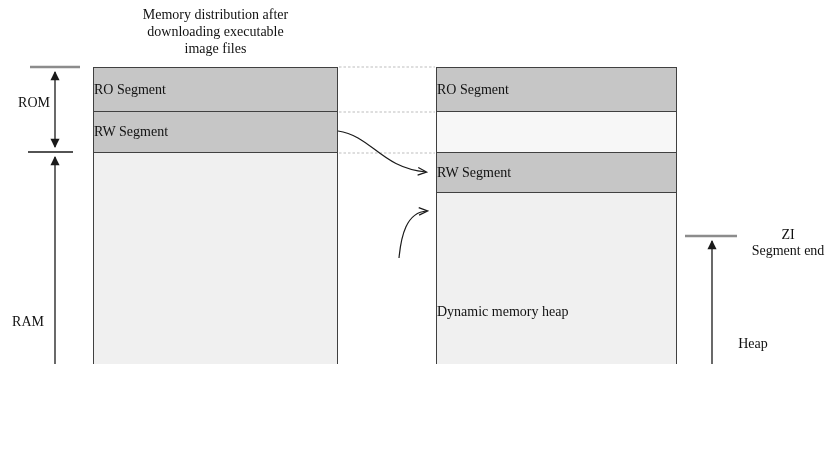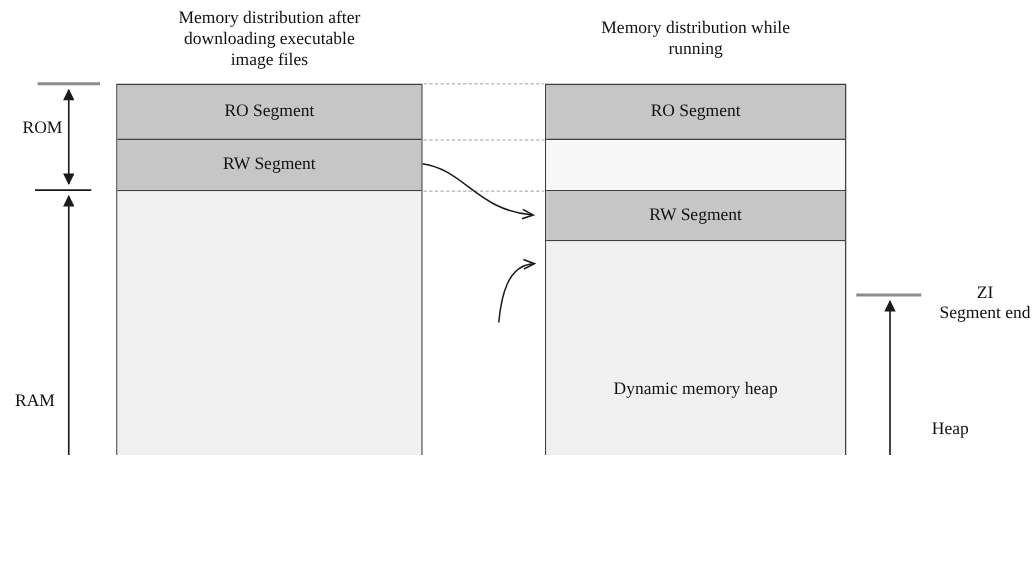--- a/index.html
+++ b/index.html
@@ -32,55 +32,52 @@
     flex-direction:column;
     background:#f0f0f0;
   }
   #left-col{left:93px;width:245px;}
   #right-col{left:436px;width:241px;}
 
   .seg{
     box-sizing:border-box;
     display:flex;
     align-items:center;
-    justify-content:center;
     font-size:14px;
     flex:0 0 auto;
   }
   .seg.dark{background:#c6c6c6;border-bottom:1.5px solid #404040;}
   .seg.gap{background:#f7f7f7;border-bottom:1.5px solid #404040;}
   .seg.fill{flex:1 1 auto;background:#f0f0f0;}
 
   .side-label{
     position:absolute;
     font-size:14px;
     color:#111;
     white-space:pre-line;
     text-align:center;
   }
   #rom-label{left:12px;top:95px;width:44px;}
   #ram-label{left:6px;top:314px;width:44px;font-family:Liberation Serif, serif;}
   #zi-end-label{left:747px;top:227px;width:82px;line-height:16px;}
-  #heap-label{left:731px;top:336px;width:44px;text-align:right;}
+  #heap-label{left:731px;top:336px;width:44px;text-align:center;}
 
   svg.overlay{
     position:absolute;left:0;top:0;width:829px;height:464px;
     pointer-events:none;
   }
 </style>
 </head>
 <body>
 
 <div id="canvas">
 
   <div id="left-title" class="col-title">Memory distribution after
 downloading executable
 image files</div>
-  <div id="right-title" class="col-title">Memory distribution while
-running</div>
 
   <div id="left-col" class="memcol">
     <div class="seg dark" style="height:44px">
       <span>RO Segment</span>
     </div>
     <div class="seg dark" style="height:41px">
       <span>RW Segment</span>
     </div>
     <div class="seg fill"></div>
   </div>

